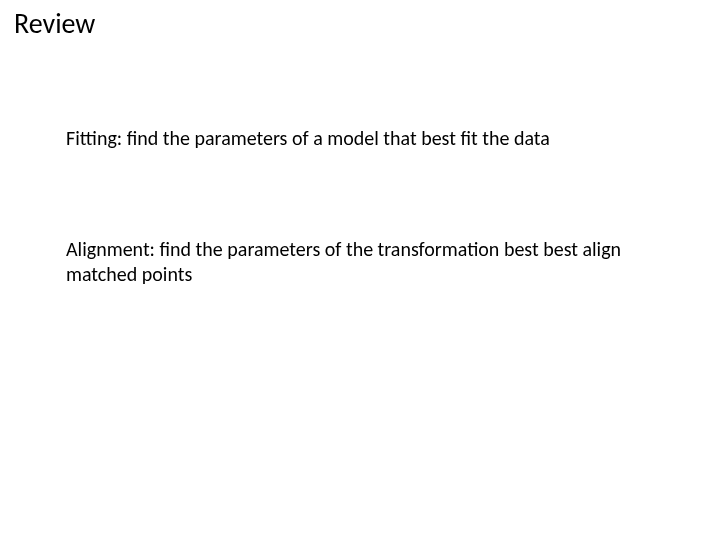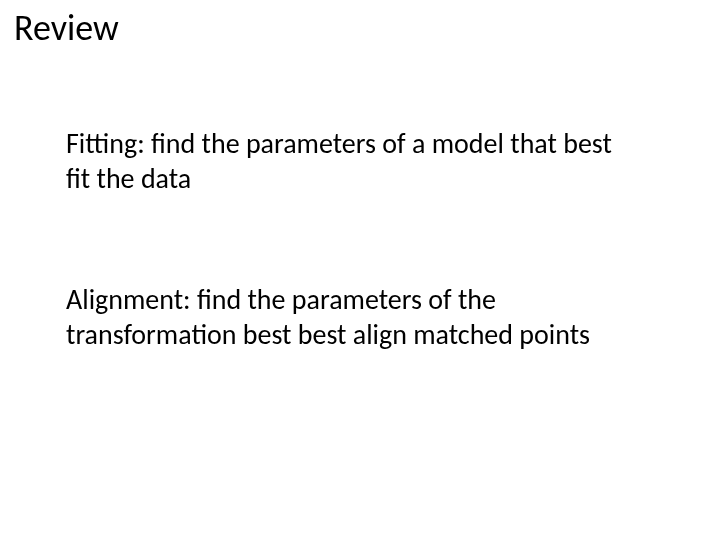--- a/index.html
+++ b/index.html
@@ -14,30 +14,30 @@
   .slide {
     position: relative;
     width: 720px;
     height: 540px;
     box-sizing: border-box;
   }
   .title {
     position: absolute;
     left: 14px;
     top: 6px;
-    font-size: 36px;
+    font-size: 28px;
     font-weight: 400;
     letter-spacing: 0px;
   }
   .body {
     position: absolute;
     left: 66px;
     top: 126px;
     width: 560px;
-    font-size: 28px;
+    font-size: 20px;
     line-height: 1.25;
   }
   .para {
     margin-bottom: 86px;
   }
 </style>
 </head>
 <body>
 
 <div class="slide">

